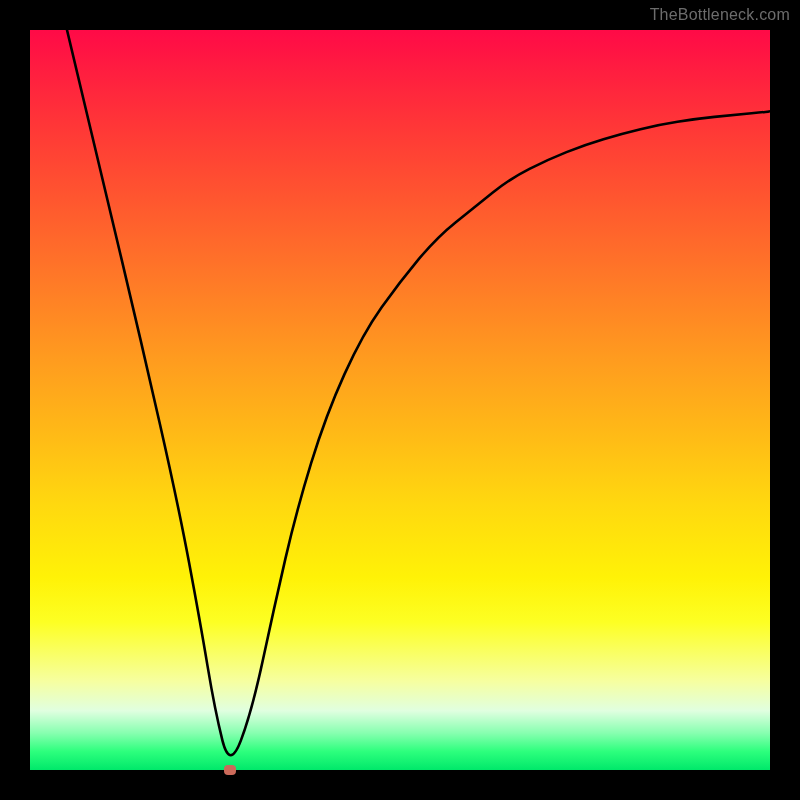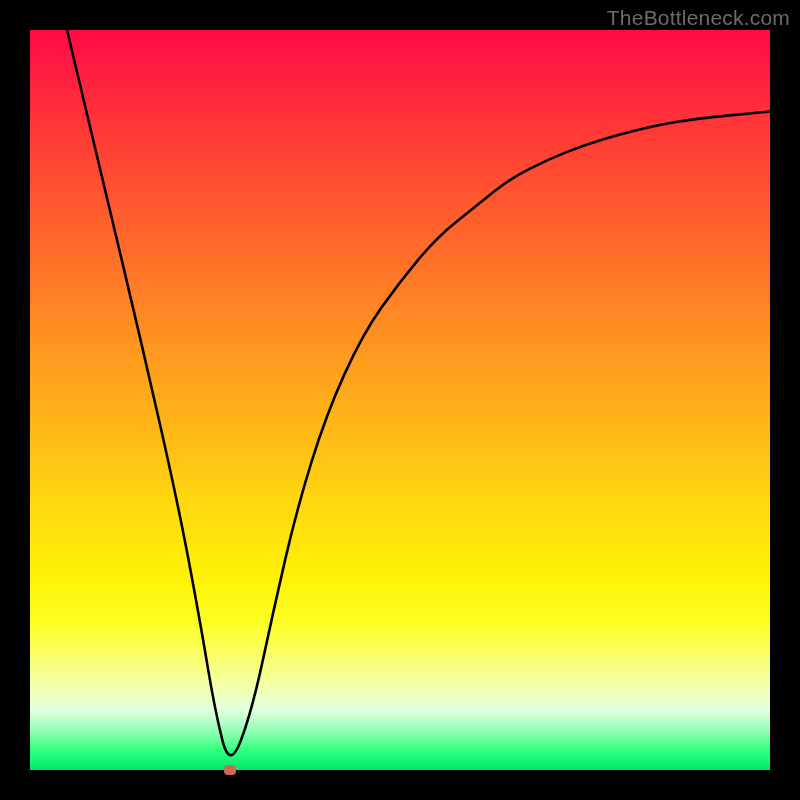--- a/index.html
+++ b/index.html
@@ -48,21 +48,21 @@
     left: 0;
     top: 0;
     width: 740px;
     height: 740px;
   }
   .watermark {
     position: absolute;
     top: 6px;
     right: 10px;
     color: #6c6c6c;
-    font-size: 21px;
+    font-size: 16px;
     letter-spacing: 0.2px;
     font-weight: 400;
   }
   .marker {
     position: absolute;
     width: 12px;
     height: 10px;
     border-radius: 4px;
     background: #cc6a5a;
     transform: translate(-50%, -50%);

